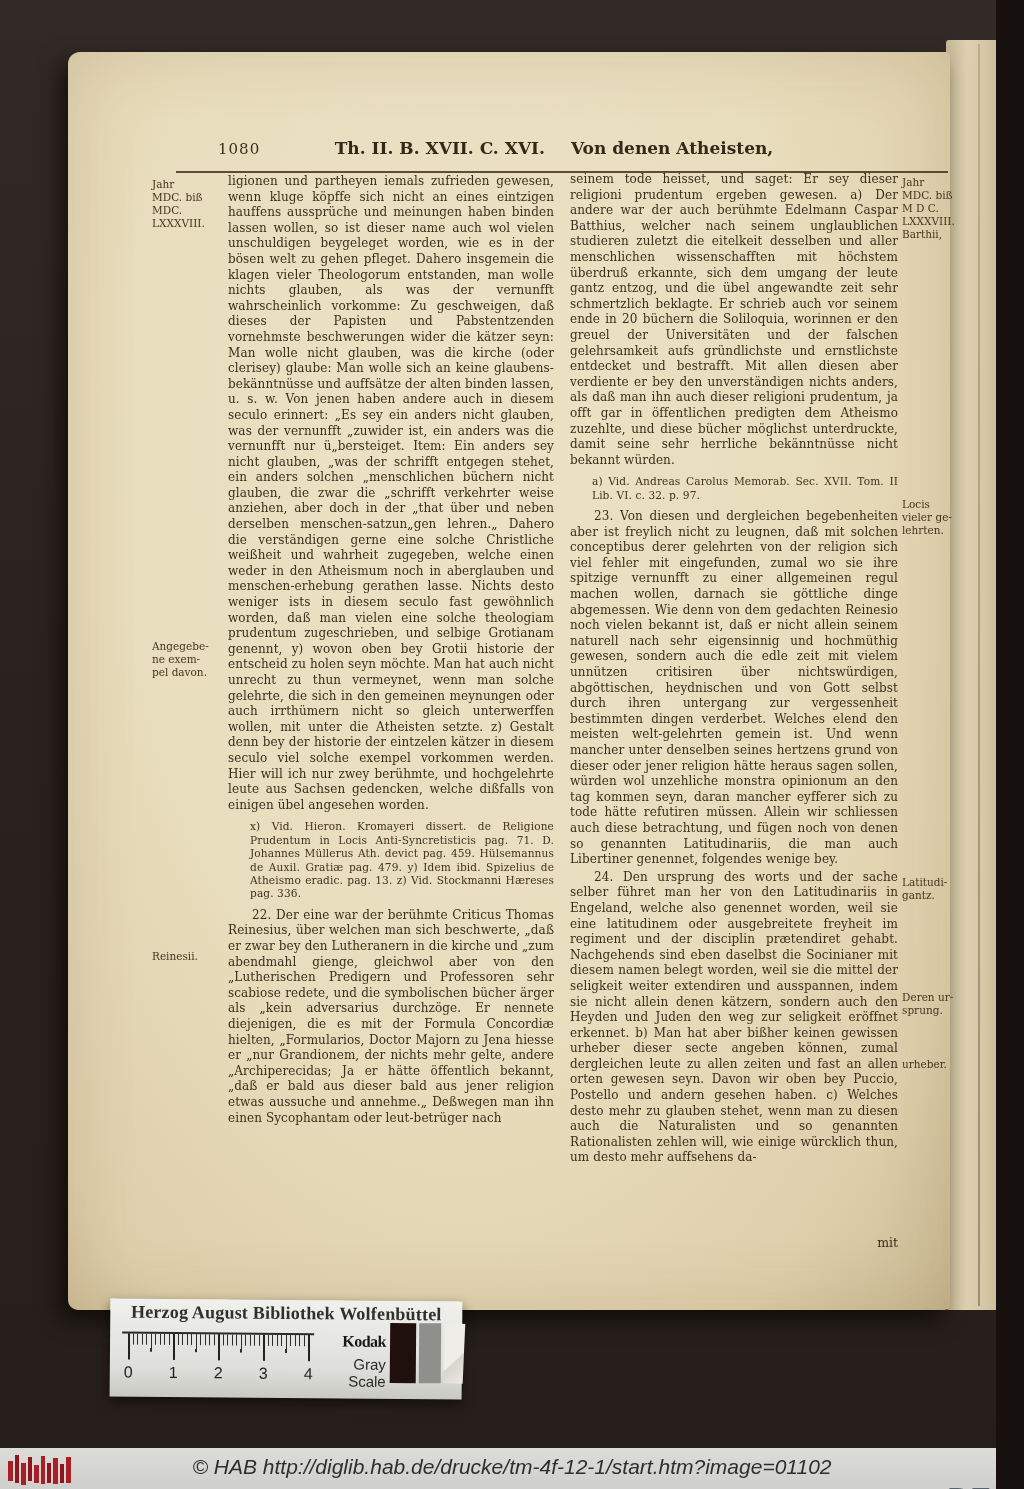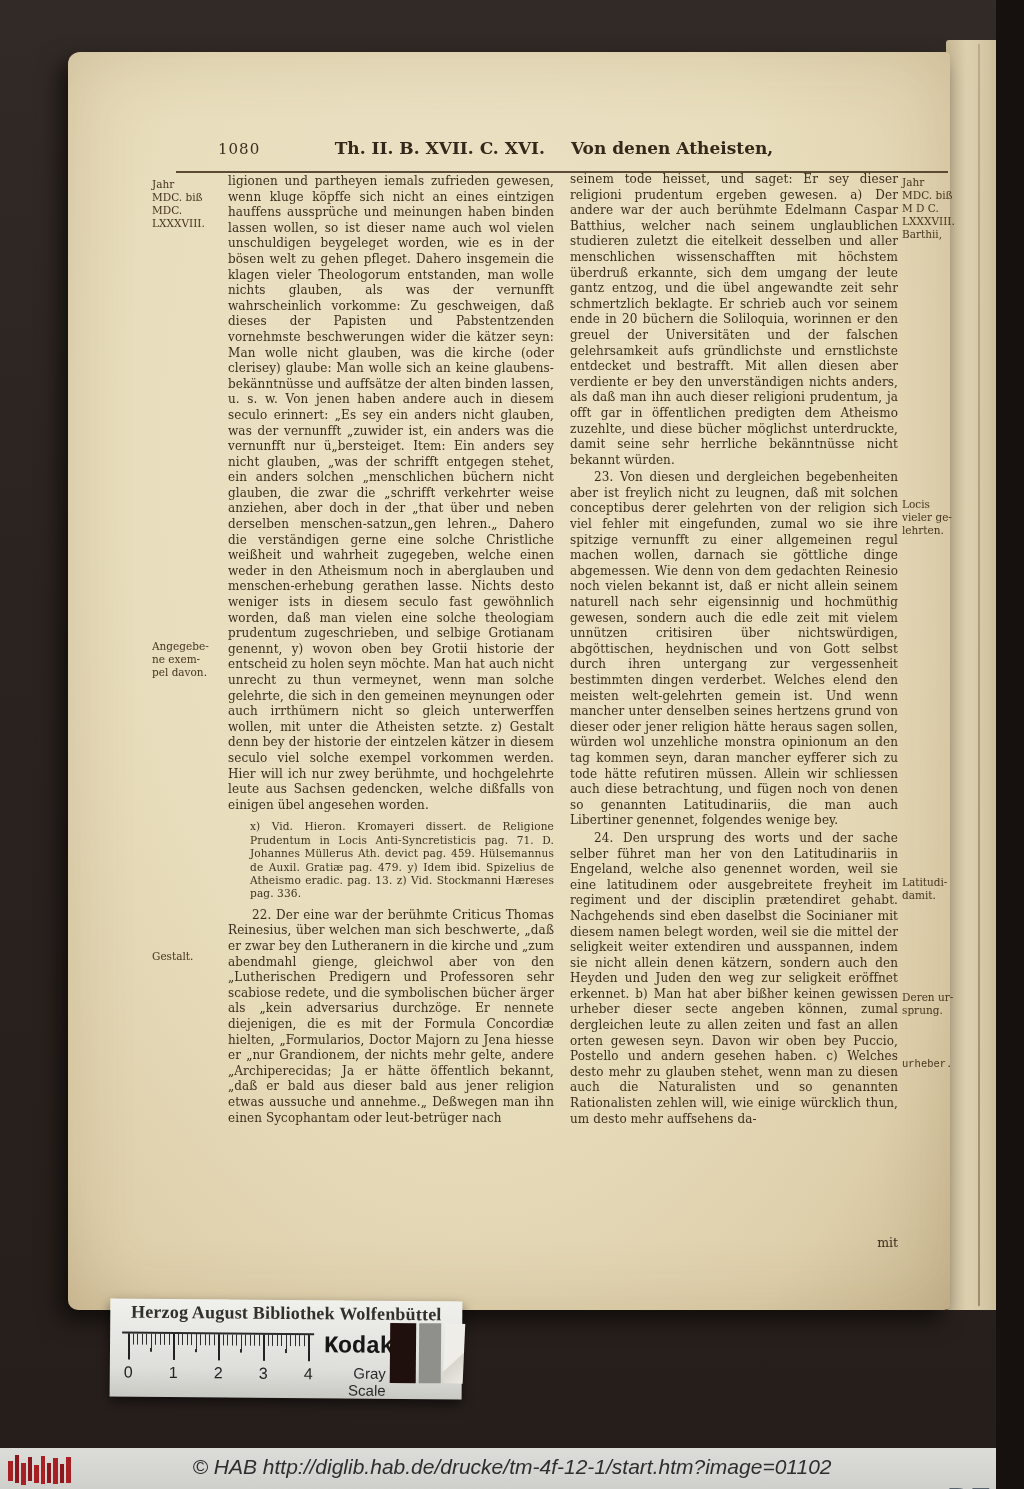--- a/index.html
+++ b/index.html
@@ -58,21 +58,21 @@
   .ruler-line { position:absolute; top:0; left:0; width:192px; height:2px; background:#2a2a2a; }
   .ticks-mm { position:absolute; top:2px; left:6px; width:182px; height:11px;
     background:repeating-linear-gradient(90deg,#2d2d2d 0 1.3px, transparent 1.3px 4.5px); }
   .ticks-5mm { position:absolute; top:2px; left:6px; width:182px; height:18px;
     background:repeating-linear-gradient(90deg,#2d2d2d 0 1.5px, transparent 1.5px 22.5px); }
   .ticks-cm { position:absolute; top:2px; left:6px; width:183px; height:26px;
     background:repeating-linear-gradient(90deg,#222 0 1.8px, transparent 1.8px 45px); }
   .ruler-number { position:absolute; top:32px; font-family:"Liberation Sans", sans-serif;
     font-size:16px; color:#222; }
   .kodak-wrap { position:absolute; left:214px; top:32px; width:62px; text-align:right; }
-  .kodak-brand { font-family:Liberation Mono, monospace; font-weight:bold; font-size:24px;
+  .kodak-brand { font-family:Liberation Serif, serif; font-weight:bold; font-size:16px;
     color:#171717; letter-spacing:-.5px; }
   .kodak-sub { font-family:"Liberation Sans", sans-serif; font-size:15px; color:#2a2a2a; margin-top:5px; }
   .patch { position:absolute; top:22px; height:60px; }
   .patch.dark { left:280px; width:26px; background:#20100d; }
   .patch.gray { left:309px; width:22px; background:#8f8f8b; }
   .patch.torn { left:334px; width:20px; background:linear-gradient(135deg,#efede7 60%, #d8d5cd 62%, #eceae3 100%);
     transform:rotate(2deg); }
 
   
   .footer-bar { position:absolute; left:0; top:1448px; width:1024px; height:41px;
@@ -101,44 +101,45 @@
     </div>
     <div class="header-rule"></div>
 
     <div class="margin-note left" style="left:84px; top:126px;">Jahr
 MDC. biß
 MDC.
 LXXXVIII.</div>
     <div class="margin-note left" style="left:84px; top:588px;">Angegebe-
 ne exem-
 pel davon.</div>
-    <div class="margin-note left" style="left:84px; top:898px;">Gestalt.</div>
+    <div class="margin-note left" style="left:84px; top:898px;">Reinesii.</div>
 
     <div class="margin-note right" style="left:834px; top:124px;">Jahr
 MDC. biß
 M D C.
 LXXXVIII.
 Barthii,</div>
     <div class="margin-note right" style="left:834px; top:446px;">Locis
 vieler ge-
 lehrten.</div>
     <div class="margin-note right" style="left:834px; top:824px;">Latitudi-
-damit.</div>
+gantz.</div>
     <div class="margin-note right" style="left:834px; top:939px;">Deren ur-
 sprung.</div>
-    <div class="margin-note right" style="left:834px; top:1006px;font-family:Liberation Mono, monospace;">urheber.</div>
+    <div class="margin-note right" style="left:834px; top:1006px;">urheber.</div>
 
     <div class="body-col col-left">
       <p class="body-para">ligionen und partheyen iemals zufrieden gewesen, wenn kluge köpffe sich nicht an eines eintzigen hauffens aussprüche und meinungen haben binden lassen wollen, so ist dieser name auch wol vielen unschuldigen beygeleget worden, wie es in der bösen welt zu gehen pfleget. Dahero insgemein die klagen vieler Theologorum entstanden, man wolle nichts glauben, als was der vernunfft wahrscheinlich vorkomme: Zu geschweigen, daß dieses der Papisten und Pabstentzenden vornehmste beschwerungen wider die kätzer seyn: Man wolle nicht glauben, was die kirche (oder clerisey) glaube: Man wolle sich an keine glaubens-bekänntnüsse und auffsätze der alten binden lassen, u. s. w. Von jenen haben andere auch in diesem seculo erinnert: „Es sey ein anders nicht glauben, was der vernunfft „zuwider ist, ein anders was die vernunfft nur ü„bersteiget. Item: Ein anders sey nicht glauben, „was der schrifft entgegen stehet, ein anders solchen „menschlichen büchern nicht glauben, die zwar die „schrifft verkehrter weise anziehen, aber doch in der „that über und neben derselben menschen-satzun„gen lehren.„ Dahero die verständigen gerne eine solche Christliche weißheit und wahrheit zugegeben, welche einen weder in den Atheismum noch in aberglauben und menschen-erhebung gerathen lasse. Nichts desto weniger ists in diesem seculo fast gewöhnlich worden, daß man vielen eine solche theologiam prudentum zugeschrieben, und selbige Grotianam genennt, y) wovon oben bey Grotii historie der entscheid zu holen seyn möchte. Man hat auch nicht unrecht zu thun vermeynet, wenn man solche gelehrte, die sich in den gemeinen meynungen oder auch irrthümern nicht so gleich unterwerffen wollen, mit unter die Atheisten setzte. z) Gestalt denn bey der historie der eintzelen kätzer in diesem seculo viel solche exempel vorkommen werden. Hier will ich nur zwey berühmte, und hochgelehrte leute aus Sachsen gedencken, welche dißfalls von einigen übel angesehen worden.</p>
       <div class="footnote-block">x) Vid. Hieron. Kromayeri dissert. de Religione Prudentum in Locis Anti-Syncretisticis pag. 71. D. Johannes Müllerus Ath. devict pag. 459. Hülsemannus de Auxil. Gratiæ pag. 479.  y) Idem ibid. Spizelius de Atheismo eradic. pag. 13.  z) Vid. Stockmanni Hæreses pag. 336.</div>
       <p class="body-para indent">22. Der eine war der berühmte Criticus Thomas Reinesius, über welchen man sich beschwerte, „daß er zwar bey den Lutheranern in die kirche und „zum abendmahl gienge, gleichwol aber von den „Lutherischen Predigern und Professoren sehr scabiose redete, und die symbolischen bücher ärger als „kein adversarius durchzöge. Er nennete diejenigen, die es mit der Formula Concordiæ hielten, „Formularios, Doctor Majorn zu Jena hiesse er „nur Grandionem, der nichts mehr gelte, andere „Archiperecidas; Ja er hätte öffentlich bekannt, „daß er bald aus dieser bald aus jener religion etwas aussuche und annehme.„ Deßwegen man ihn einen Sycophantam oder leut-betrüger nach</p>
     </div>
 
     <div class="body-col col-right">
       <p class="body-para">seinem tode heisset, und saget: Er sey dieser religioni prudentum ergeben gewesen. a) Der andere war der auch berühmte Edelmann Caspar Batthius, welcher nach seinem unglaublichen studieren zuletzt die eitelkeit desselben und aller menschlichen wissenschafften mit höchstem überdruß erkannte, sich dem umgang der leute gantz entzog, und die übel angewandte zeit sehr schmertzlich beklagte. Er schrieb auch vor seinem ende in 20 büchern die Soliloquia, worinnen er den greuel der Universitäten und der falschen gelehrsamkeit aufs gründlichste und ernstlichste entdecket und bestrafft. Mit allen diesen aber verdiente er bey den unverständigen nichts anders, als daß man ihn auch dieser religioni prudentum, ja offt gar in öffentlichen predigten dem Atheismo zuzehlte, und diese bücher möglichst unterdruckte, damit seine sehr herrliche bekänntnüsse nicht bekannt würden.</p>
+      <div class="footnote-block">a) Vid. Andreas Carolus Memorab. Sec. XVII. Tom. II Lib. VI. c. 32. p. 97.</div>
       <p class="body-para indent">23. Von diesen und dergleichen begebenheiten aber ist freylich nicht zu leugnen, daß mit solchen conceptibus derer gelehrten von der religion sich viel fehler mit eingefunden, zumal wo sie ihre spitzige vernunfft zu einer allgemeinen regul machen wollen, darnach sie göttliche dinge abgemessen. Wie denn von dem gedachten Reinesio noch vielen bekannt ist, daß er nicht allein seinem naturell nach sehr eigensinnig und hochmüthig gewesen, sondern auch die edle zeit mit vielem unnützen critisiren über nichtswürdigen, abgöttischen, heydnischen und von Gott selbst durch ihren untergang zur vergessenheit bestimmten dingen verderbet. Welches elend den meisten welt-gelehrten gemein ist. Und wenn mancher unter denselben seines hertzens grund von dieser oder jener religion hätte heraus sagen sollen, würden wol unzehliche monstra opinionum an den tag kommen seyn, daran mancher eyfferer sich zu tode hätte refutiren müssen. Allein wir schliessen auch diese betrachtung, und fügen noch von denen so genannten Latitudinariis, die man auch Libertiner genennet, folgendes wenige bey.</p>
       <p class="body-para indent">24. Den ursprung des worts und der sache selber führet man her von den Latitudinariis in Engeland, welche also genennet worden, weil sie eine latitudinem oder ausgebreitete freyheit im regiment und der disciplin prætendiret gehabt. Nachgehends sind eben daselbst die Socinianer mit diesem namen belegt worden, weil sie die mittel der seligkeit weiter extendiren und ausspannen, indem sie nicht allein denen kätzern, sondern auch den Heyden und Juden den weg zur seligkeit eröffnet erkennet. b) Man hat aber bißher keinen gewissen urheber dieser secte angeben können, zumal dergleichen leute zu allen zeiten und fast an allen orten gewesen seyn. Davon wir oben bey Puccio, Postello und andern gesehen haben. c) Welches desto mehr zu glauben stehet, wenn man zu diesen auch die Naturalisten und so genannten Rationalisten zehlen will, wie einige würcklich thun, um desto mehr auffsehens da-</p>
     </div>
 
     <div class="catchword">mit</div>
   </div>
 
   <div class="scale-card">
     <div class="card-title">Herzog August Bibliothek Wolfenbüttel</div>
     <div class="ruler">

